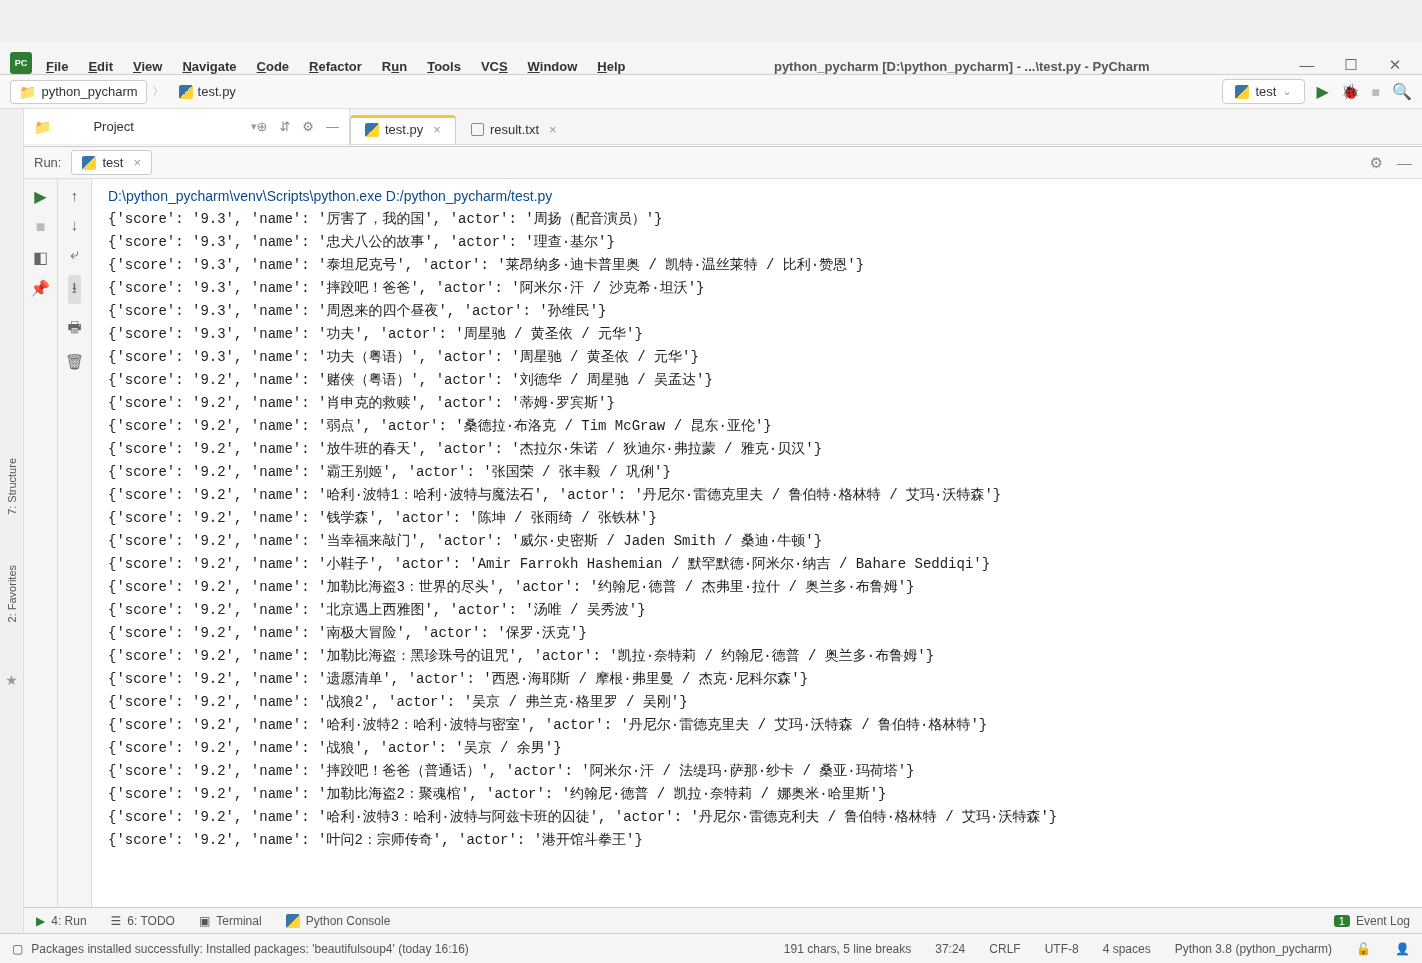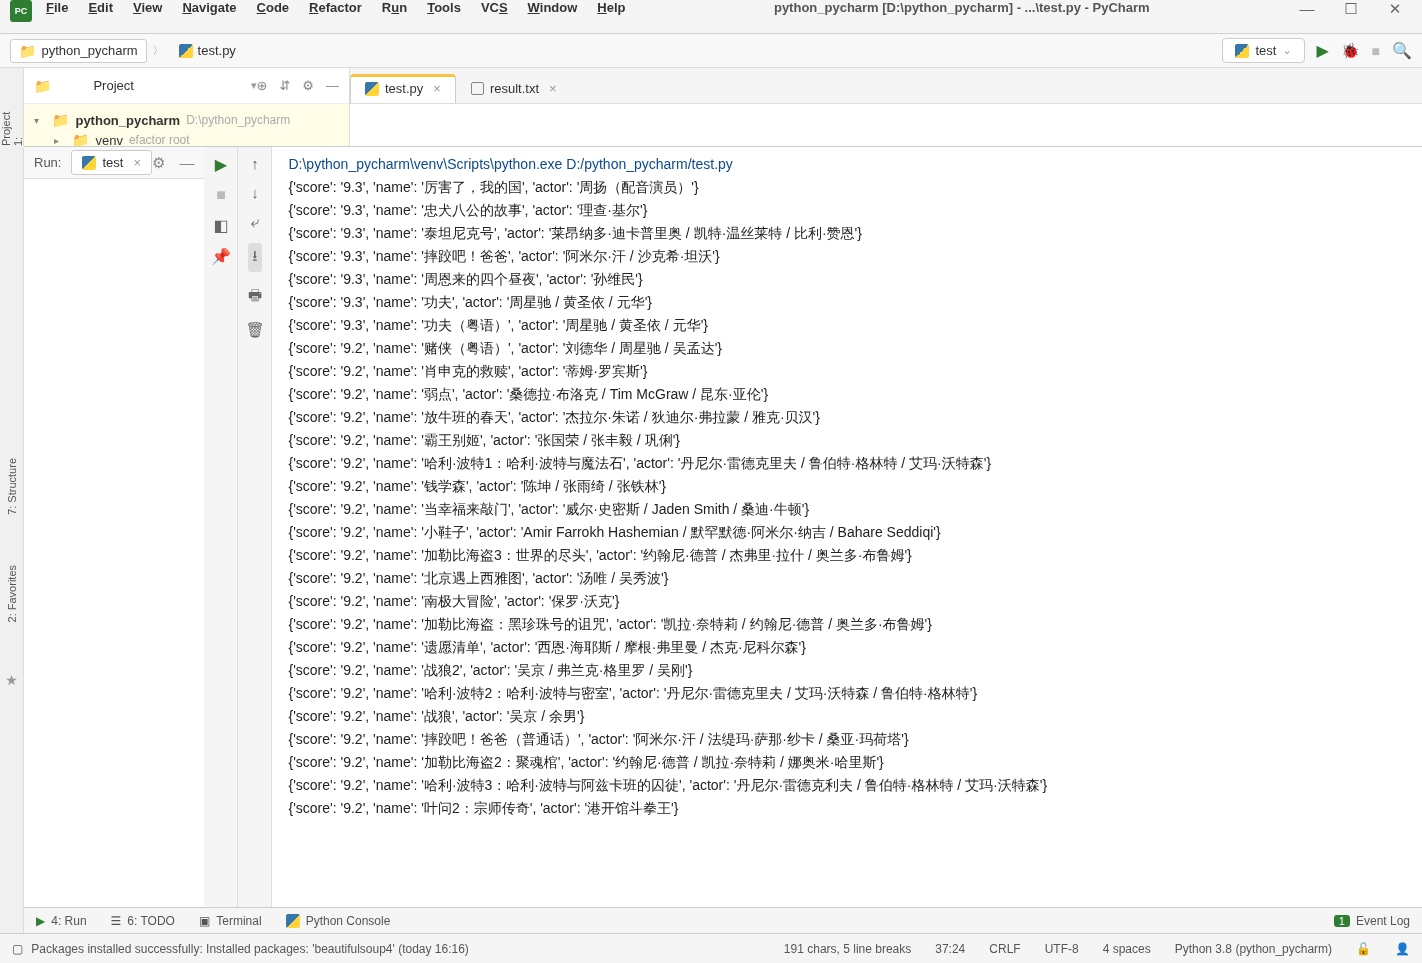--- a/index.html
+++ b/index.html
@@ -1,18 +1,18 @@
 <!DOCTYPE html>
 <html><head>
 <meta charset="utf-8">
 <style>
 * { margin: 0; padding: 0; box-sizing: border-box; font-family: "Segoe UI", Arial, sans-serif; }
 body { background: #f0f0f0; font-size: 13px; color: #333; overflow: hidden; width: 1422px; height: 963px; }
 
-.titlebar { height: 34px; background: #f5f5f5; display: flex; align-items: flex-start; border-bottom: 1px solid #d0d0d0; }
+.titlebar { height: 34px; background: #f5f5f5; display: flex; align-items: flex-end; border-bottom: 1px solid #d0d0d0; margin-top: 41px; }
 .titlebar-icon { width: 22px; height: 22px; margin: 0 10px; background: #2e7d32; border-radius: 3px; display: flex; align-items: center; justify-content: center; color: #fff; font-size: 9px; font-weight: bold; }
 .menubar { display: flex; gap: 20px; margin-left: 4px; font-weight: bold; }
 .menubar span { cursor: pointer; }
 .menubar span u { text-decoration: underline; }
 .title-text { flex: 1; text-align: center; color: #555; font-weight: bold; }
 .winctrl { display: flex; gap: 26px; margin-right: 18px; }
 .winctrl span { width: 18px; text-align: center; cursor: pointer; font-size: 15px; color: #666; }
 
 .breadcrumb-row { height: 34px; background: #f8f8f8; display: flex; align-items: center; border-bottom: 1px solid #ddd; padding: 0 10px; }
 .breadcrumb { display: flex; align-items: center; gap: 6px; }
@@ -50,33 +50,33 @@
 .editor-body { padding: 4px 0; background: #fff; }
 .editor-gutter-line { display: flex; align-items: center; height: 20px; margin-top: 44px; }
 .editor-hl { background: #3a5ea0; color: #fff; padding: 0 14px; height: 20px; display: flex; align-items: center; font-family: Consolas, monospace; }
 .editor-lineno { width: 40px; text-align: right; padding-right: 10px; color: #aaa; font-family: Consolas, monospace; background: #fffde7; }
 .breadcrumb-code { padding-left: 70px; color: #888; font-size: 12px; height: 20px; display: flex; align-items: center; }
 
 .left-sidebar-abs { position: absolute; left: 0; top: 148px; width: 24px; bottom: 30px; background: #f0f0f0; border-right: 1px solid #ddd; display: flex; flex-direction: column; align-items: center; gap: 50px; padding-top: 310px; }
 .sidebar-tab-v { writing-mode: vertical-lr; transform: rotate(180deg); font-size: 11px; color: #555; }
 .star-icon { color: #999; font-size: 14px; transform: none; writing-mode: initial; }
 
-.run-panel { position: absolute; left: 24px; right: 0; top: 146px; bottom: 30px; background: #fff; border-top: 1px solid #ccc; display: flex; flex-direction: row; }
+.run-panel { position: absolute; left: 24px; right: 0; top: 146px; bottom: 30px; background: #fff; border-top: 1px solid #ccc; display: flex; flex-direction: column; }
 .run-header { height: 32px; display: flex; align-items: center; border-bottom: 1px solid #ddd; padding: 0 10px; background: #f8f8f8; }
 .run-label { color: #555; margin-right: 10px; }
 .run-tab { display: flex; align-items: center; gap: 6px; padding: 4px 10px; background: #fff; border: 1px solid #ccc; border-radius: 3px; }
 .run-header-tools { margin-left: auto; display: flex; gap: 14px; color: #888; font-size: 15px; }
 .run-body { flex: 1; display: flex; overflow: hidden; }
 .run-toolbar { width: 34px; background: #f5f5f5; border-right: 1px solid #ddd; display: flex; flex-direction: column; align-items: center; padding-top: 8px; gap: 12px; }
 .run-toolbar span { font-size: 16px; color: #666; cursor: pointer; }
 .run-toolbar-2 { width: 34px; background: #f5f5f5; border-right: 1px solid #ddd; display: flex; flex-direction: column; align-items: center; padding-top: 8px; gap: 12px; }
 .run-toolbar-2 span { font-size: 15px; color: #666; cursor: pointer; }
 .console-out { flex: 1; overflow: auto; padding: 6px 16px; font-family: Consolas, "Microsoft YaHei", monospace; font-size: 14px; line-height: 23px; white-space: pre; }
 .console-cmd { color: #0b4a8e; }
-.console-line { color: #222; }
+.console-line { color: #222; font-family: Liberation Mono, monospace; }
 .bottom-tabs { position: absolute; left: 24px; right: 0; bottom: 30px; height: 26px; background: #f5f5f5; border-top: 1px solid #ccc; display: flex; align-items: center; padding: 0 12px; gap: 24px; font-size: 12px; color: #555; }
 .bottom-tab { display: flex; align-items: center; gap: 6px; cursor: pointer; }
 .status-bar { position: absolute; left: 0; right: 0; bottom: 0; height: 30px; background: #f5f5f5; border-top: 1px solid #ccc; display: flex; align-items: center; padding: 0 12px; font-size: 12px; color: #555; }
 .status-left { display: flex; align-items: center; gap: 8px; }
 .status-right { margin-left: auto; display: flex; align-items: center; gap: 24px; }
 .lock-icon { color: #999; }
 .event-log-badge { background: #2e7d32; color: #fff; border-radius: 3px; padding: 0 5px; font-size: 11px; }
 </style>
 </head>
 <body>

